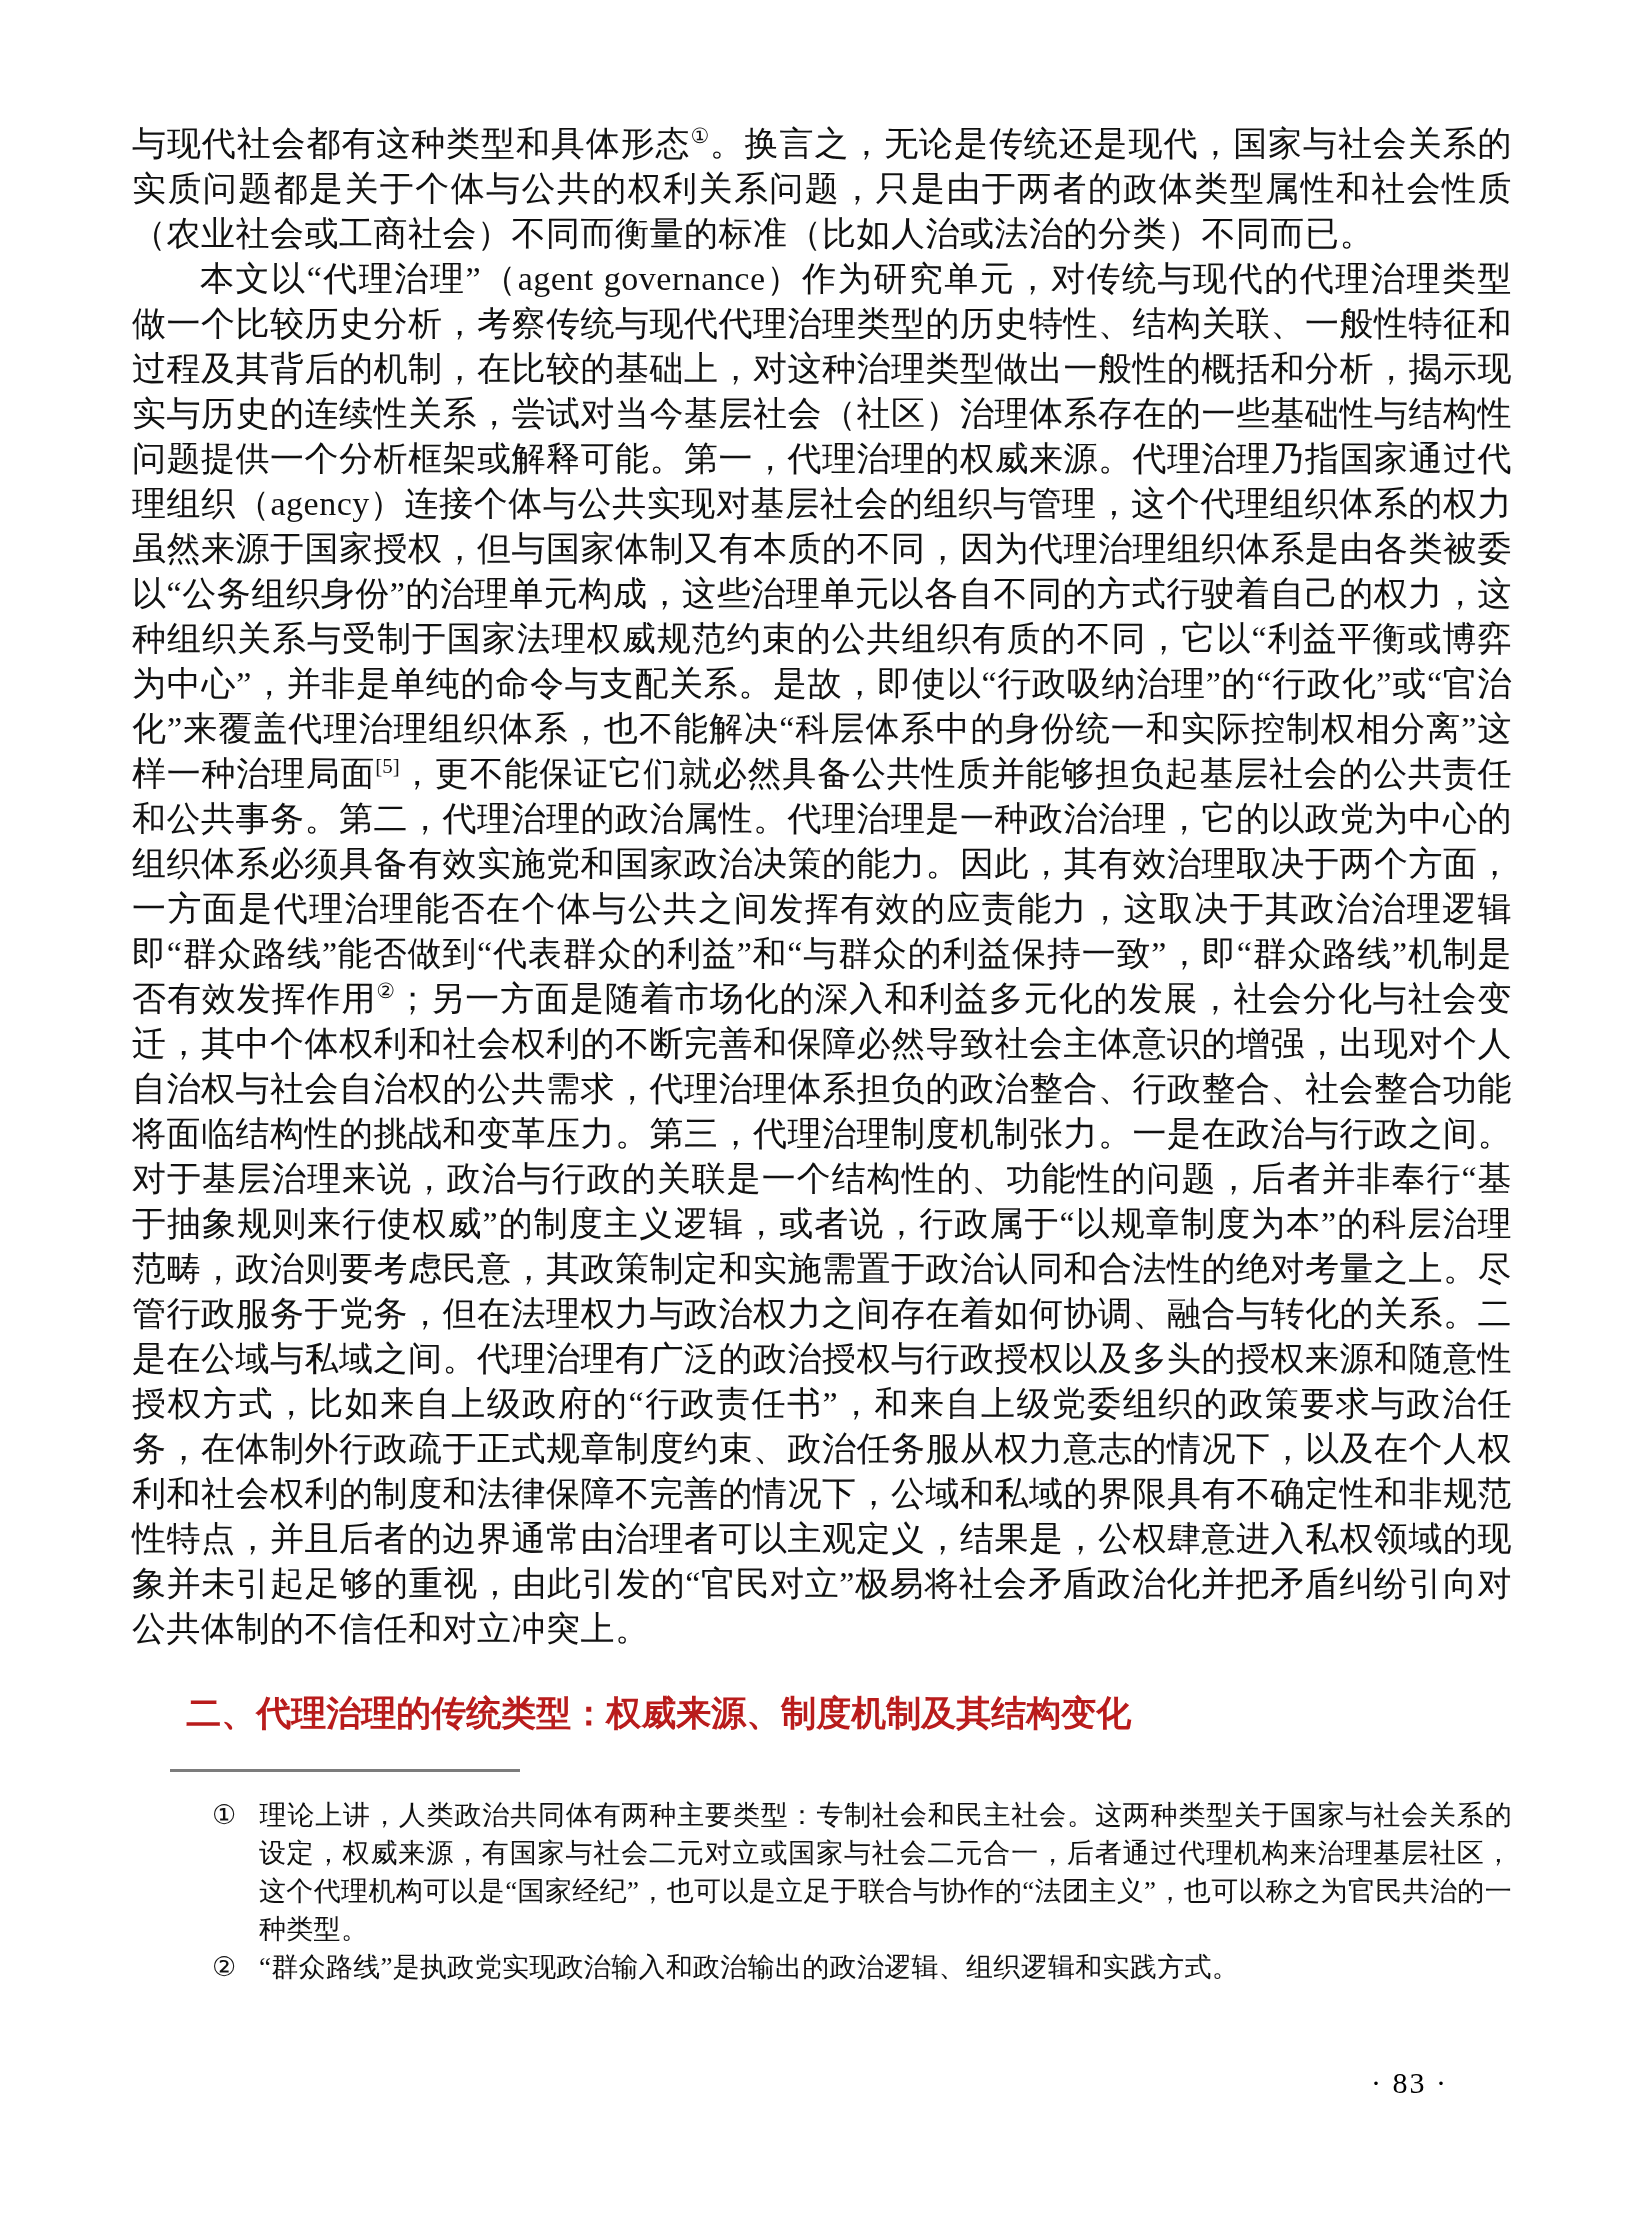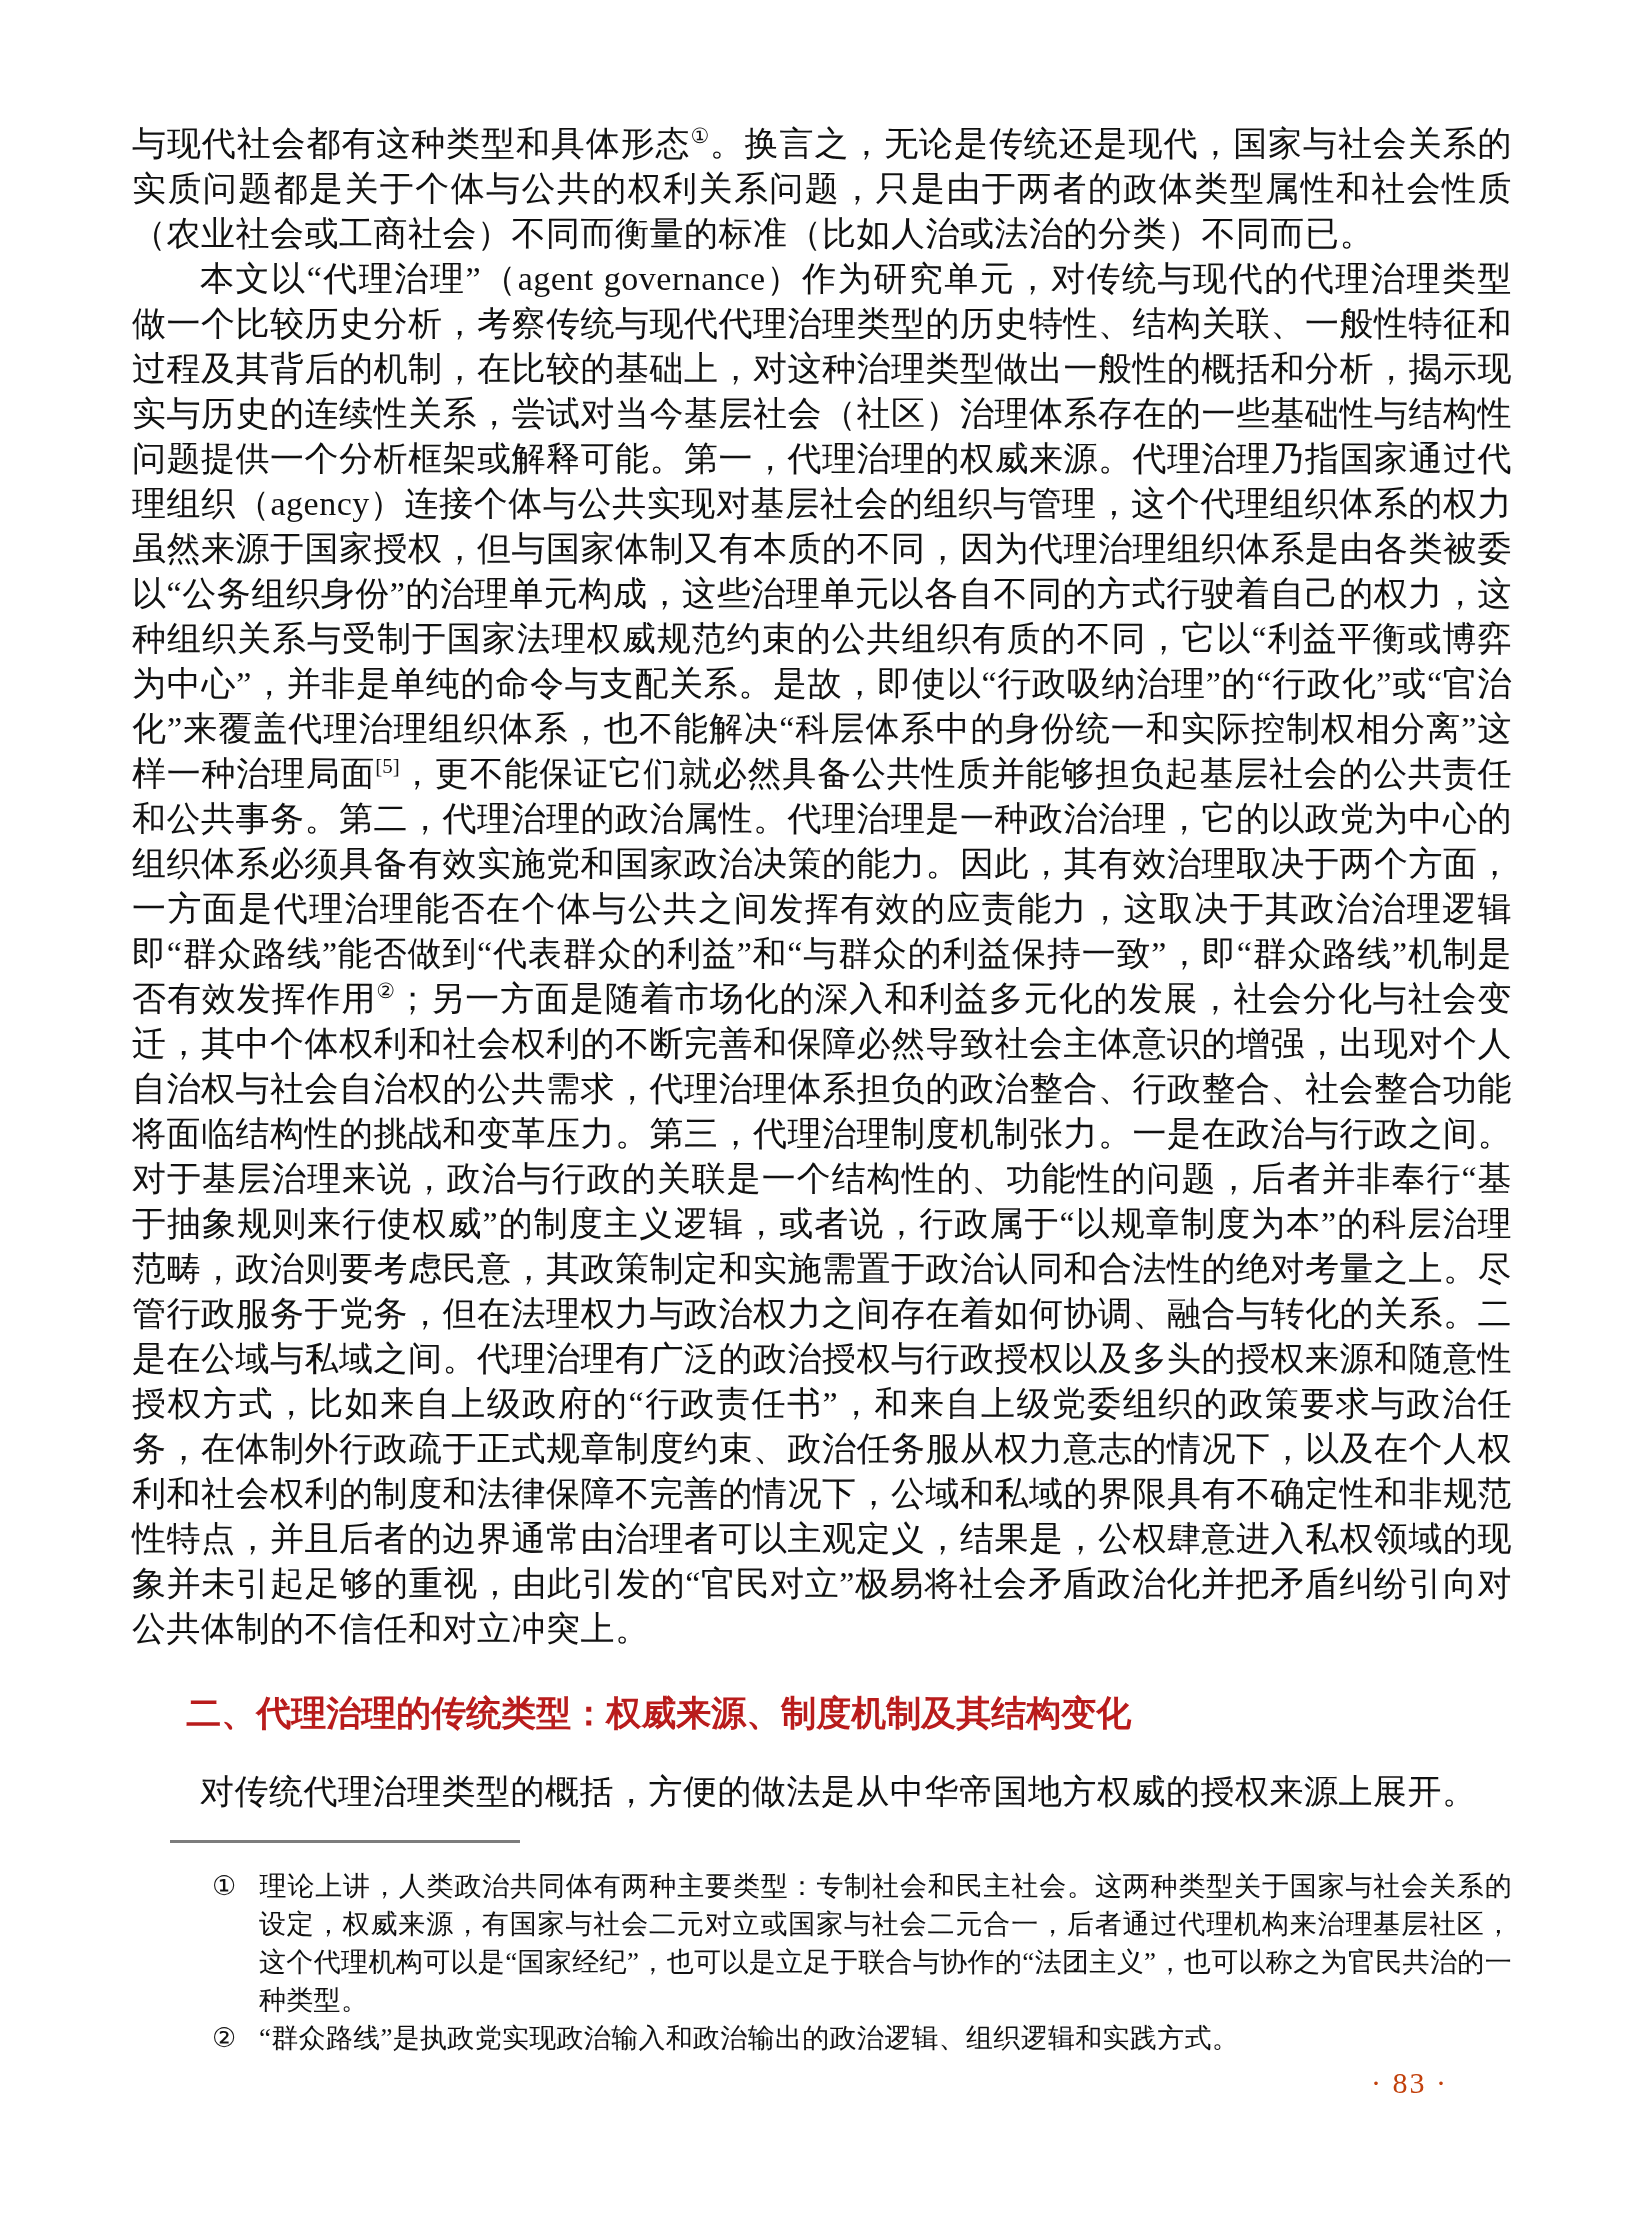--- a/index.html
+++ b/index.html
@@ -71,36 +71,35 @@
     width: 47px;
     text-indent: 0;
   }
   .page-number {
     position: absolute;
     right: 197px;
     top: 2066px;
     font-size: 30px;
     line-height: 34px;
     letter-spacing: 2px;
-    color: #c2410c;
+    color: #000000;
   }
 </style>
 </head>
 <body>
 
 <div class="page">
   <main class="content">
 
     <p class="para"><span>与现代社会都有这种类型和具体形态</span><sup class="sup">①</sup><span>。换言之，无论是传统还是现代，国家与社会关系的实质问题都是关于个体与公共的权利关系问题，只是由于两者的政体类型属性和社会性质（农业社会或工商社会）不同而衡量的标准（比如人治或法治的分类）不同而已。</span></p>
 
     <p class="para indent"><span>本文以“代理治理”（agent governance）作为研究单元，对传统与现代的代理治理类型做一个比较历史分析，考察传统与现代代理治理类型的历史特性、结构关联、一般性特征和过程及其背后的机制，在比较的基础上，对这种治理类型做出一般性的概括和分析，揭示现实与历史的连续性关系，尝试对当今基层社会（社区）治理体系存在的一些基础性与结构性问题提供一个分析框架或解释可能。第一，代理治理的权威来源。代理治理乃指国家通过代理组织（agency）连接个体与公共实现对基层社会的组织与管理，这个代理组织体系的权力虽然来源于国家授权，但与国家体制又有本质的不同，因为代理治理组织体系是由各类被委以“公务组织身份”的治理单元构成，这些治理单元以各自不同的方式行驶着自己的权力，这种组织关系与受制于国家法理权威规范约束的公共组织有质的不同，它以“利益平衡或博弈为中心”，并非是单纯的命令与支配关系。是故，即使以“行政吸纳治理”的“行政化”或“官治化”来覆盖代理治理组织体系，也不能解决“科层体系中的身份统一和实际控制权相分离”这样一种治理局面</span><sup class="sup">[5]</sup><span>，更不能保证它们就必然具备公共性质并能够担负起基层社会的公共责任和公共事务。第二，代理治理的政治属性。代理治理是一种政治治理，它的以政党为中心的组织体系必须具备有效实施党和国家政治决策的能力。因此，其有效治理取决于两个方面，一方面是代理治理能否在个体与公共之间发挥有效的应责能力，这取决于其政治治理逻辑即“群众路线”能否做到“代表群众的利益”和“与群众的利益保持一致”，即“群众路线”机制是否有效发挥作用</span><sup class="sup">②</sup><span>；另一方面是随着市场化的深入和利益多元化的发展，社会分化与社会变迁，其中个体权利和社会权利的不断完善和保障必然导致社会主体意识的增强，出现对个人自治权与社会自治权的公共需求，代理治理体系担负的政治整合、行政整合、社会整合功能将面临结构性的挑战和变革压力。第三，代理治理制度机制张力。一是在政治与行政之间。对于基层治理来说，政治与行政的关联是一个结构性的、功能性的问题，后者并非奉行“基于抽象规则来行使权威”的制度主义逻辑，或者说，行政属于“以规章制度为本”的科层治理范畴，政治则要考虑民意，其政策制定和实施需置于政治认同和合法性的绝对考量之上。尽管行政服务于党务，但在法理权力与政治权力之间存在着如何协调、融合与转化的关系。二是在公域与私域之间。代理治理有广泛的政治授权与行政授权以及多头的授权来源和随意性授权方式，比如来自上级政府的“行政责任书”，和来自上级党委组织的政策要求与政治任务，在体制外行政疏于正式规章制度约束、政治任务服从权力意志的情况下，以及在个人权利和社会权利的制度和法律保障不完善的情况下，公域和私域的界限具有不确定性和非规范性特点，并且后者的边界通常由治理者可以主观定义，结果是，公权肆意进入私权领域的现象并未引起足够的重视，由此引发的“官民对立”极易将社会矛盾政治化并把矛盾纠纷引向对公共体制的不信任和对立冲突上。</span></p>
 
     <h2 class="heading">二、代理治理的传统类型：权威来源、制度机制及其结构变化</h2>
 
-    <p class="para indent">对传统代理治理类型的概括，方便的做法是从中华帝国地方权威的授权来源上展开。</p>
 
     <div class="footnote-area">
       <div class="fn-divider"></div>
       <p class="fn"><span class="fn-marker">①</span><span>理论上讲，人类政治共同体有两种主要类型：专制社会和民主社会。这两种类型关于国家与社会关系的设定，权威来源，有国家与社会二元对立或国家与社会二元合一，后者通过代理机构来治理基层社区，这个代理机构可以是“国家经纪”，也可以是立足于联合与协作的“法团主义”，也可以称之为官民共治的一种类型。</span></p>
       <p class="fn"><span class="fn-marker">②</span><span>“群众路线”是执政党实现政治输入和政治输出的政治逻辑、组织逻辑和实践方式。</span></p>
     </div>
 
   </main>
 
   <div class="page-number">· 83 ·</div>

